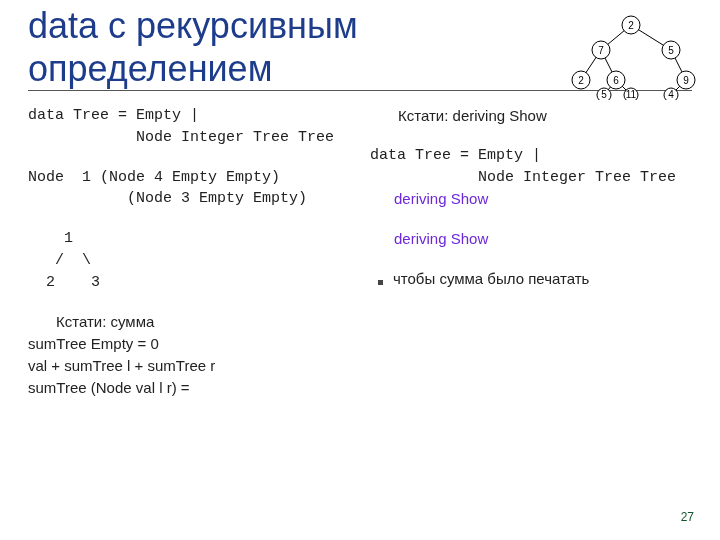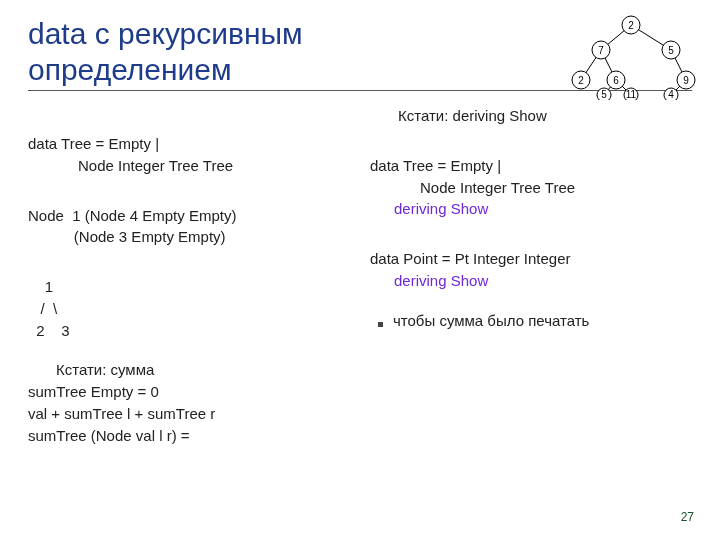--- a/index.html
+++ b/index.html
@@ -8,22 +8,22 @@
     width: 720px;
     height: 540px;
     background: #fff;
     font-family: Verdana, Geneva, sans-serif;
     color: #222;
     position: relative;
   }
   .title {
     position: absolute;
     left: 28px;
-    top: 16px;
-    font-size: 30px;
+    top: 4px;
+    font-size: 36px;
     color: #1d3c8b;
     line-height: 1.2;
     max-width: 420px;
   }
   .underline {
     position: absolute;
     left: 28px;
     top: 90px;
     width: 664px;
     height: 1px;
@@ -42,23 +42,22 @@
     width: 664px;
     display: flex;
     gap: 20px;
   }
   .col {
     flex: 1;
     font-size: 15px;
     line-height: 1.45;
   }
   .mono {
-    font-family: Liberation Sans, sans-serif;
+    font-family: Liberation Mono, monospace;
     white-space: pre;
-    margin-top: 28px;
   }
   .bullet-row {
     display: flex;
     align-items: center;
     gap: 10px;
     margin-left: 8px;
   }
   .bullet-row .glyph {
     width: 10px;
     color: #777;
@@ -145,21 +144,20 @@
   </div>
 
   <div class="col">
     <div class="bullet-row block">
       <span class="glyph"></span>
       <span>Кстати: deriving Show</span>
     </div>
     <div class="mono">data Tree = Empty |
             Node Integer Tree Tree</div>
     <div class="deriv block">deriving Show</div>
-    <div class="mono">data Point = Pt Integer Integer</div>
     <div class="deriv block">deriving Show</div>
     <div class="bullet-row">
       <span class="square"></span>
       <span>чтобы сумма было печатать</span>
     </div>
   </div>
 </div>
 
 <div class="pagenum">27</div>
 

